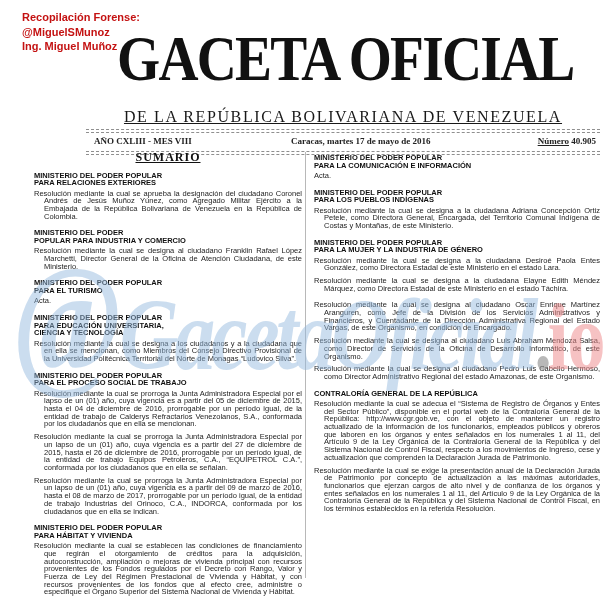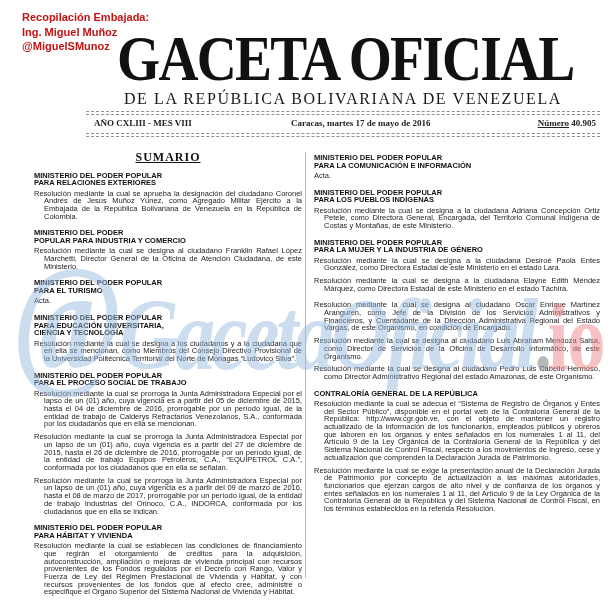--- a/index.html
+++ b/index.html
@@ -7,21 +7,21 @@
   body { background:#ffffff; font-family:"Liberation Sans", sans-serif; color:#1d1d1d; position:relative; }
 
   .annotation { position:absolute; top:10px; left:22px; color:#c41212; font-weight:bold;
                 font-size:11px; line-height:14.5px; z-index:3; }
 
   .masthead { position:absolute; top:28px; left:86px; right:14px; text-align:center; z-index:1; }
   .gaceta-title { display:inline-block; font-family:"Liberation Serif", serif; font-weight:bold;
                   font-size:63px; line-height:62px; letter-spacing:-2px; white-space:nowrap;
                   transform:scaleX(0.88); transform-origin:center; color:#111; }
   .gaceta-subtitle { font-family:"Liberation Serif", serif; font-size:16px; letter-spacing:1.6px;
-                     color:#181818; margin-top:0; white-space:nowrap; }
+                     color:#181818; margin-top:18px; white-space:nowrap;text-decoration:underline; }
   .double-rule { height:4px; border-top:1px dashed #8f8f8f; border-bottom:1px dashed #8f8f8f; margin-top:3px; }
   .dateline { display:flex; justify-content:space-between; align-items:baseline;
               font-family:"Liberation Serif", serif; font-weight:bold; font-size:9px;
               padding:3px 4px 2px 8px; color:#222; }
   .numero-group span { }
   .numero-group span:first-child { margin-left:8px;text-decoration:underline; }
 
   .columns { position:absolute; top:154px; left:34px; right:14px; bottom:20px; display:flex; gap:12px; z-index:1; }
   .col { font-size:7.5px; line-height:7.7px; }
   .col-left { flex:0 0 268px; }
@@ -42,23 +42,23 @@
                transform:scaleX(0.80); transform-origin:left center; }
   .wm-at { font-size:150px; font-style:normal; color:rgba(146,184,222,0.48); }
   .wm-blue { color:rgba(146,184,222,0.48); }
   .wm-dot  { color:rgba(125,125,125,0.55); font-style:normal; font-size:86px; }
   .wm-pink { color:rgba(238,138,140,0.52); font-style:normal; font-size:96px; letter-spacing:-2px; }
 </style>
 </head>
 <body>
 
 <div class="annotation">
-  <div>Recopilación Embajada:</div>
+  <div>Recopilación Forense:</div>
+  <div>@MiguelSMunoz</div>
   <div>Ing. Miguel Muñoz</div>
-  <div>@MiguelSMunoz</div>
 </div>
 
 <div class="masthead">
   <div class="gaceta-title">GACETA OFICIAL</div>
   <div class="gaceta-subtitle">DE LA REPÚBLICA BOLIVARIANA DE VENEZUELA</div>
   <div class="double-rule"></div>
   <div class="dateline">
     <span>AÑO CXLIII - MES VIII</span>
     <span>Caracas, martes 17 de mayo de 2016</span>
     <span class="numero-group">

